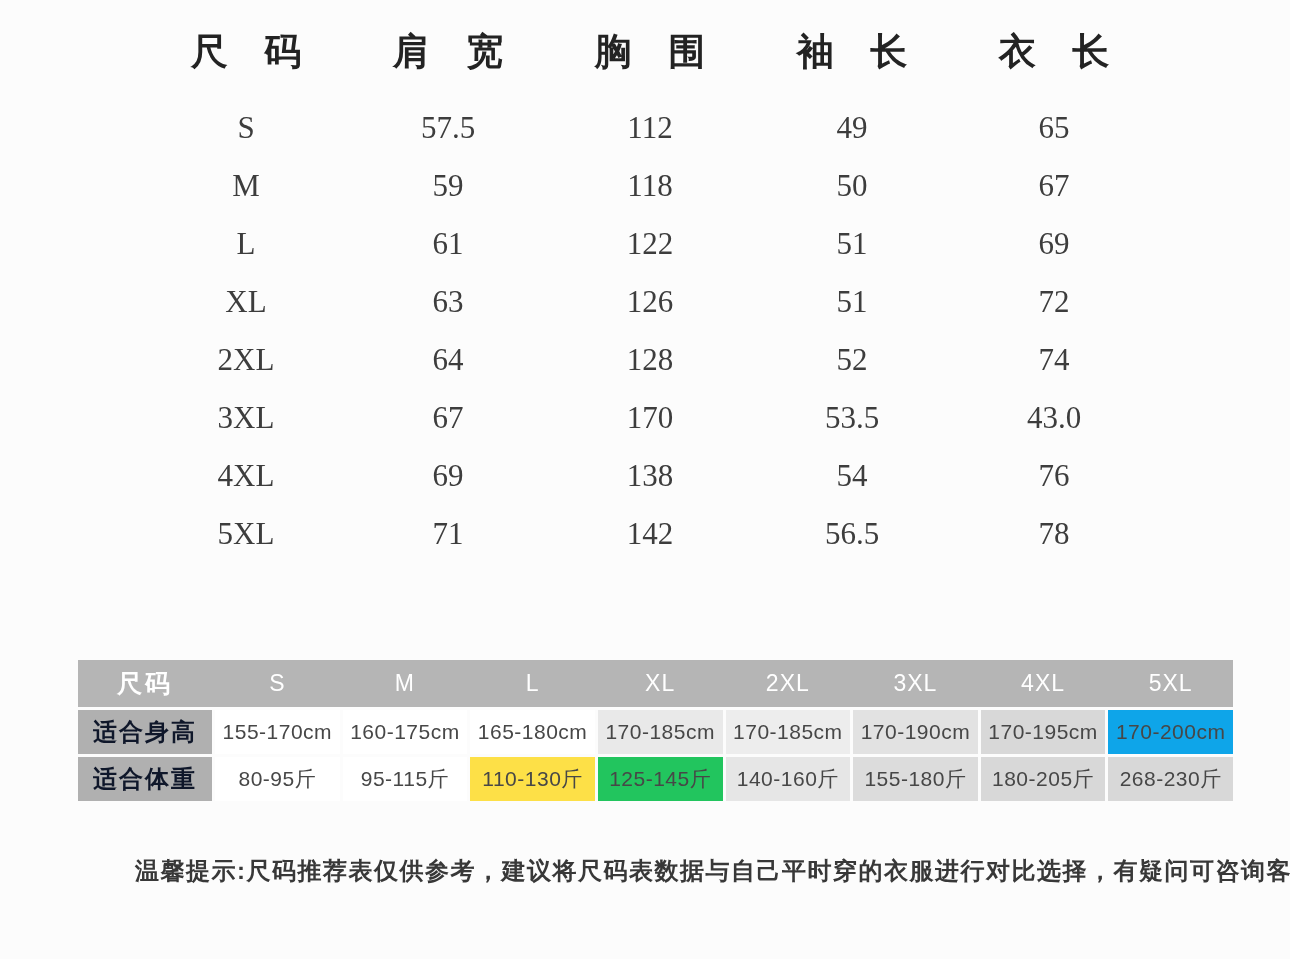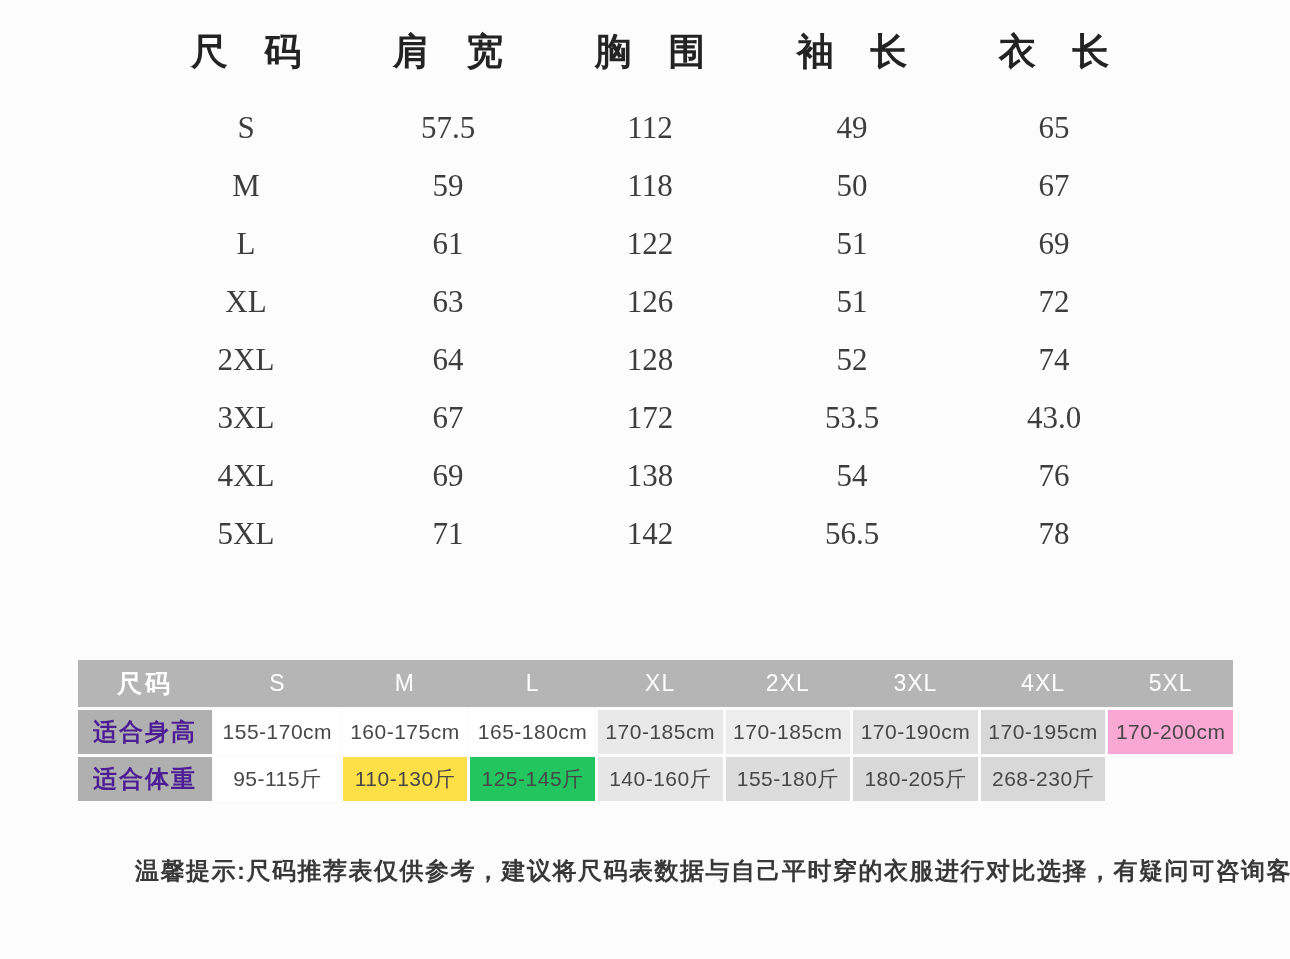--- a/index.html
+++ b/index.html
@@ -51,21 +51,21 @@
     display:flex;align-items:center;justify-content:center;
     text-align:center;
   }
   .fit-head{height:47px;}
   .fit-head > div{
     color:#ffffff;font-size:23px;font-weight:500;letter-spacing:1px;
   }
   .fit-head .corner{font-size:25px;font-weight:bold;letter-spacing:3px;}
   .fit-data{height:44px;}
   .fit-data .rowlabel{
-    color:#4c1d95;font-size:24px;font-weight:bold;letter-spacing:2px;
+    color:#0f172a;font-size:24px;font-weight:bold;letter-spacing:2px;
   }
   .fit-data .cell{
     color:#474747;font-size:21px;font-weight:500;letter-spacing:0.5px;
   }
 
   
   .note{
     position:absolute;left:135px;top:855px;width:1100px;
     font-size:24px;font-weight:bold;color:#383838;
     letter-spacing:1.5px;
@@ -116,21 +116,21 @@
     <div class="row">
       <span>2XL</span>
       <span>64</span>
       <span>128</span>
       <span>52</span>
       <span>74</span>
     </div>
     <div class="row">
       <span>3XL</span>
       <span>67</span>
-      <span>172</span>
+      <span>170</span>
       <span>53.5</span>
       <span>43.0</span>
     </div>
     <div class="row">
       <span>4XL</span>
       <span>69</span>
       <span>138</span>
       <span>54</span>
       <span>76</span>
     </div>
@@ -158,24 +158,25 @@
   </div>
   <div class="fit-row fit-data">
     <div class="rowlabel" style="background: rgb(176, 176, 176);">适合身高</div>
     <div class="cell" style="background: rgb(255, 255, 255);">155-170cm</div>
     <div class="cell" style="background: rgb(255, 255, 255);">160-175cm</div>
     <div class="cell" style="background: rgb(255, 255, 255);">165-180cm</div>
     <div class="cell" style="background: rgb(233, 233, 233);">170-185cm</div>
     <div class="cell" style="background: rgb(237, 237, 237);">170-185cm</div>
     <div class="cell" style="background: rgb(226, 226, 226);">170-190cm</div>
     <div class="cell" style="background: rgb(216, 216, 216);">170-195cm</div>
-    <div class="cell" style="background: #f9a8d4;">170-200cm</div>
+    <div class="cell" style="background: #0ea5e9;">170-200cm</div>
   </div>
   <div class="fit-row fit-data">
     <div class="rowlabel" style="background: rgb(176, 176, 176);">适合体重</div>
+    <div class="cell" style="background: rgb(255, 255, 255);">80-95斤</div>
     <div class="cell" style="background: rgb(255, 255, 255);">95-115斤</div>
     <div class="cell" style="background: #fde047;">110-130斤</div>
     <div class="cell" style="background: #22c55e;">125-145斤</div>
     <div class="cell" style="background: rgb(230, 230, 230);">140-160斤</div>
     <div class="cell" style="background: rgb(220, 220, 220);">155-180斤</div>
     <div class="cell" style="background: rgb(216, 216, 216);">180-205斤</div>
     <div class="cell" style="background: rgb(216, 216, 216);">268-230斤</div>
   </div>
 </div>
 

